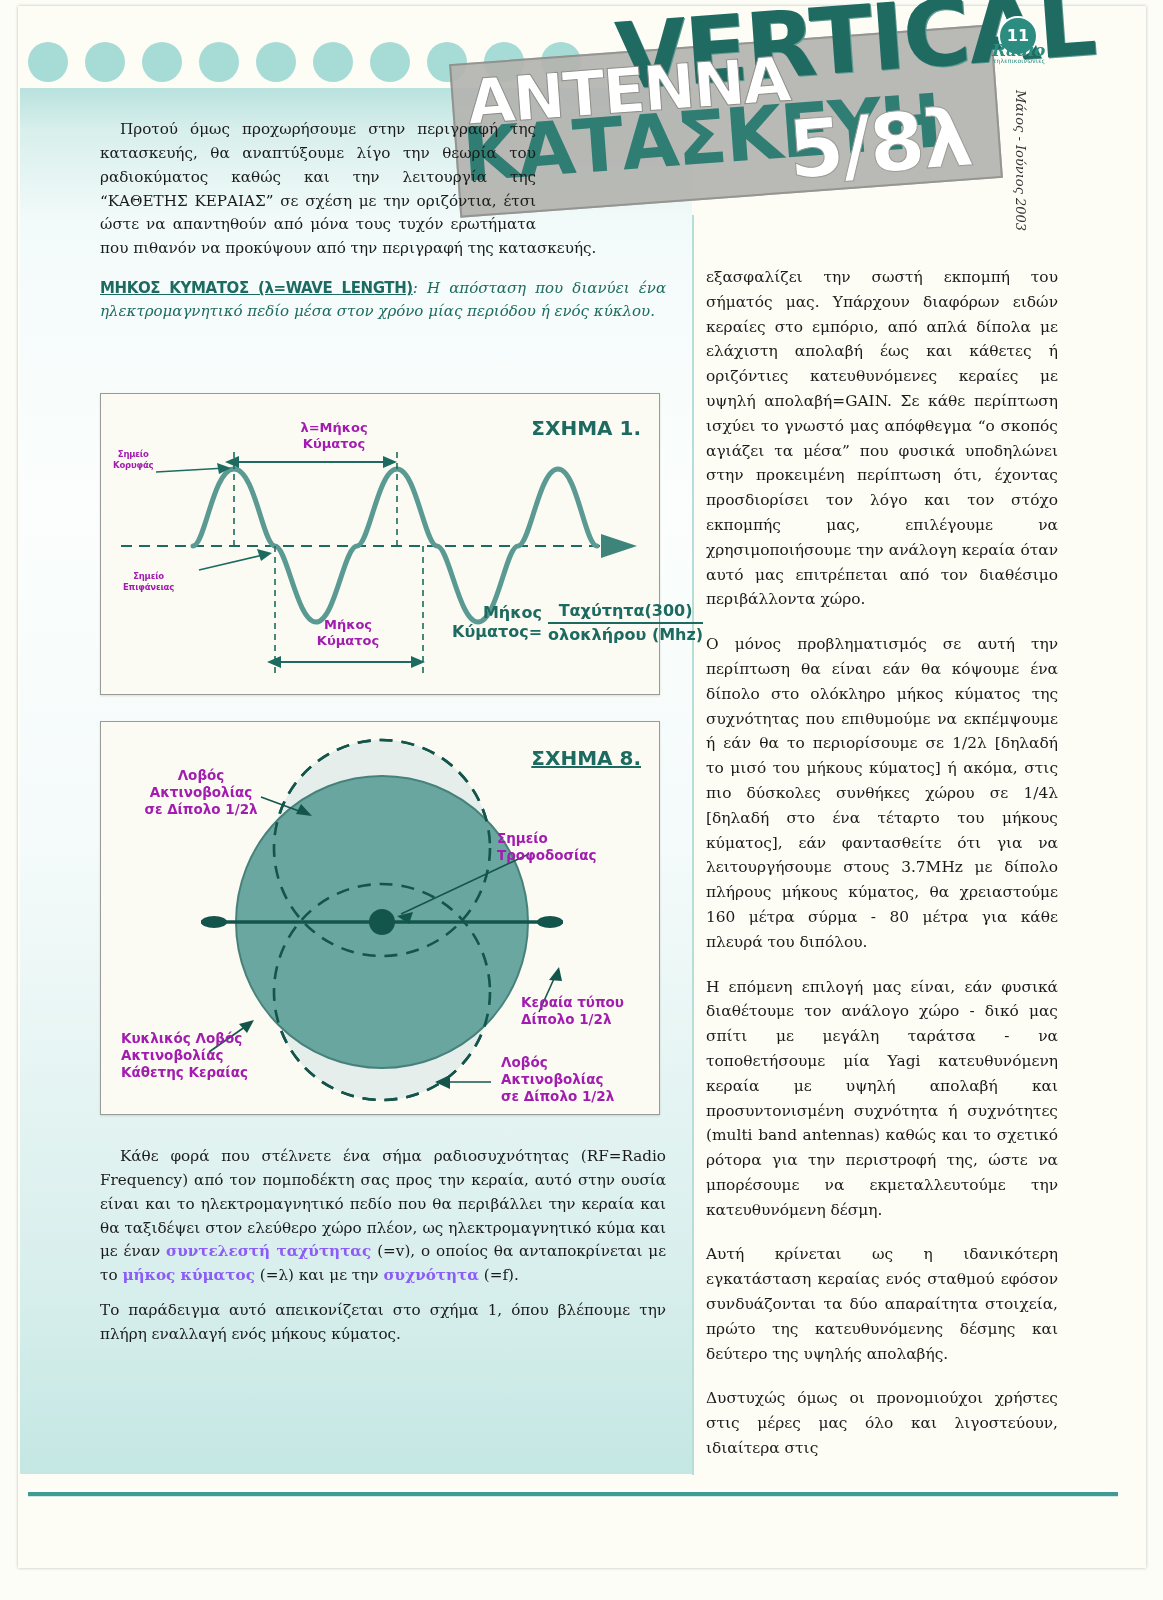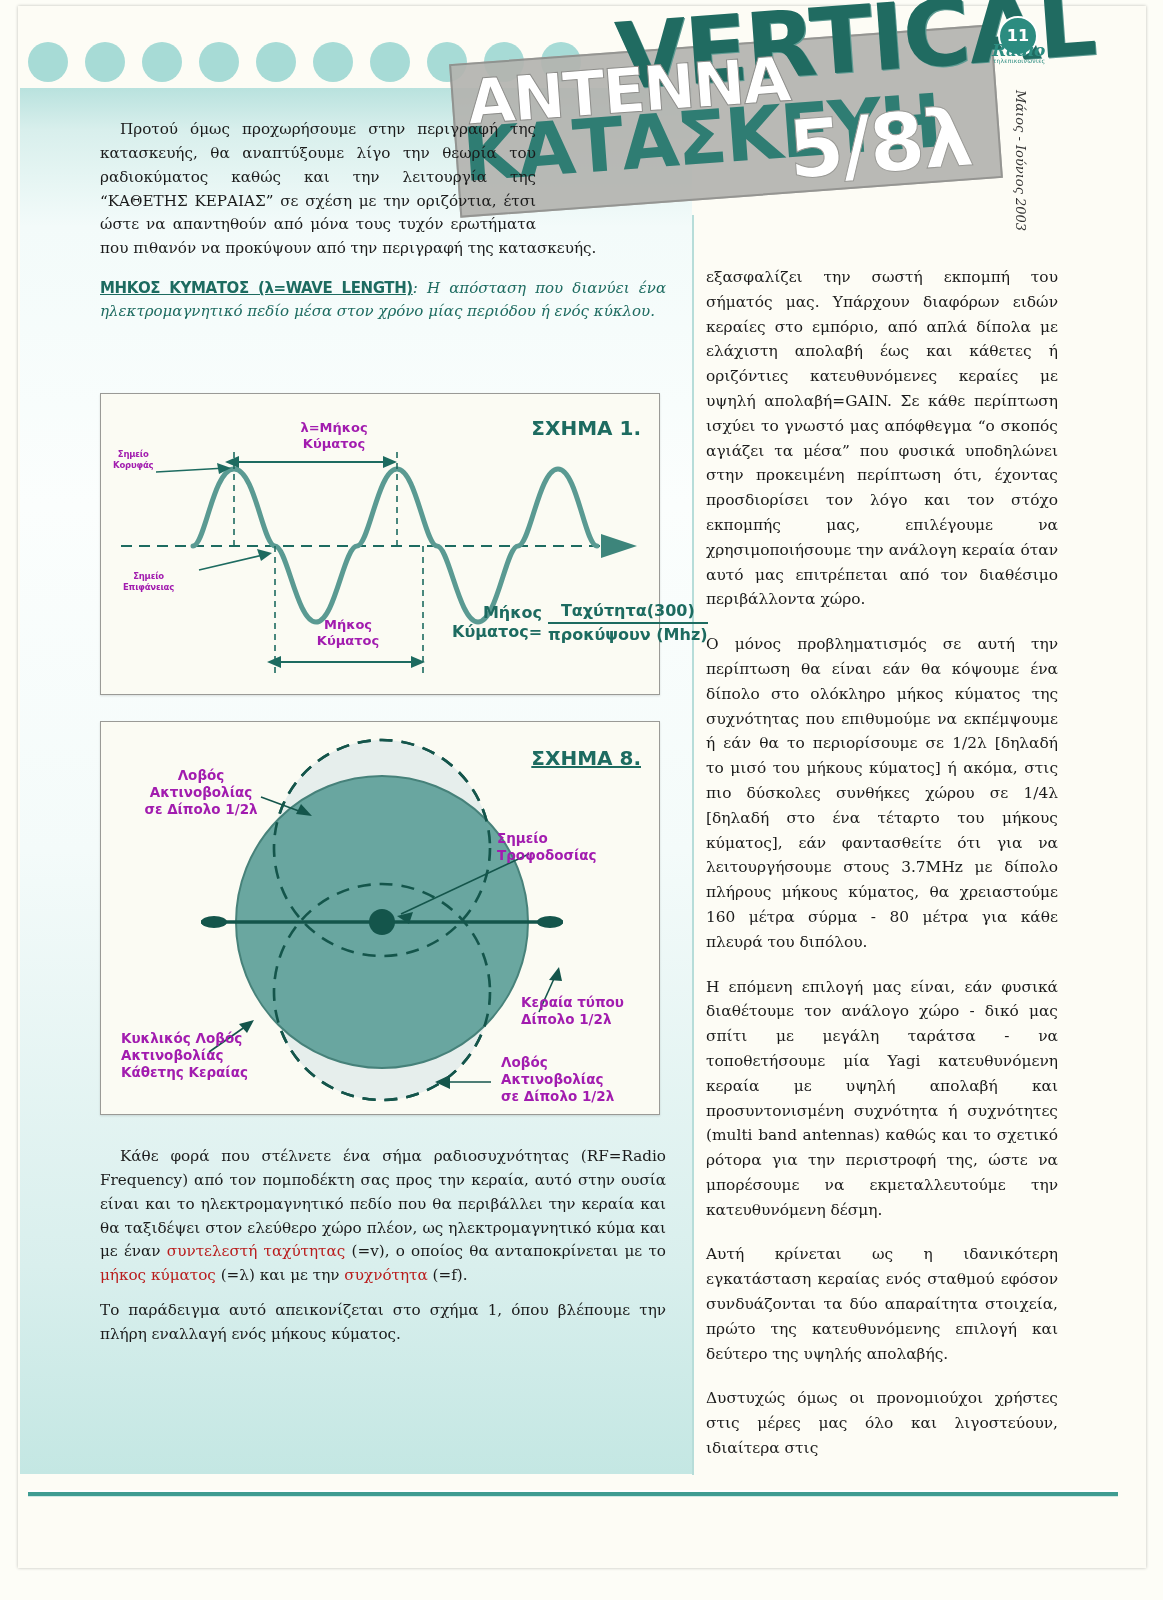--- a/index.html
+++ b/index.html
@@ -183,21 +183,21 @@
     text-align: justify;
     hyphens: none;
   }
   p.body.indent { text-indent: 20px; }
   .col-right p.body {
     font-size: 15.4px;
     line-height: 1.61;
     margin-bottom: 9px;
     margin-top: 20px;
   }
-  .teal-bold { color: #b91c1c; font-weight: normal; }
+  .teal-bold { color: #8b5cf6; font-weight: bold; }
 
   
   .wrap-float {
     float: right;
     width: 130px;
     height: 118px;
     shape-outside: content-box;
   }
 
   
@@ -360,21 +360,21 @@
 Κύματος</div>
     <div class="fig-txt mid-cap" style="left:182px; top:223px; width:130px; text-align:center;">Μήκος
 Κύματος</div>
   </div>
 
   <div class="formula">
     <div class="formula-lhs" style="white-space:pre-line;">Μήκος
 Κύματος=</div>
     <div class="formula-frac">
       <div>Ταχύτητα(300)</div>
-      <div class="frac-bar">προκύψουν (Mhz)</div>
+      <div class="frac-bar">ολοκλήρου (Mhz)</div>
     </div>
   </div>
 
   <div class="figure" id="fig2">
     <div class="fig-label">ΣΧΗΜΑ 8.</div>
 
     <svg width="556" height="390" viewBox="0 0 556 390">
 
       <circle cx="281" cy="126" r="108" fill="#e6eeec" stroke="#14554b" stroke-width="2.6" stroke-dasharray="13,9"></circle>
       <circle cx="281" cy="270" r="108" fill="#e6eeec" stroke="#14554b" stroke-width="2.6" stroke-dasharray="13,9"></circle>
@@ -418,16 +418,16 @@
 
   <div class="col-left" style="top:1145px;">
     <p class="body indent"><span>Κάθε φορά που στέλνετε ένα σήμα ραδιοσυχνότητας (RF=Radio Frequency) από τον πομποδέκτη σας προς την κεραία, αυτό στην ουσία είναι και το ηλεκτρομαγνητικό πεδίο που θα περιβάλλει την κεραία και θα ταξιδέψει στον ελεύθερο χώρο πλέον, ως ηλεκτρομαγνητικό κύμα και με έναν </span><span class="teal-bold">συντελεστή ταχύτητας</span><span> (=v), ο οποίος θα ανταποκρίνεται με το </span><span class="teal-bold">μήκος κύματος</span><span> (=λ) και με την </span><span class="teal-bold">συχνότητα</span><span> (=f).</span></p>
     <p class="body">Το παράδειγμα αυτό απεικονίζεται στο σχήμα 1, όπου βλέπουμε την πλήρη εναλλαγή ενός μήκους κύματος.</p>
   </div>
 
   <div class="col-right">
     <p class="body">εξασφαλίζει την σωστή εκπομπή του σήματός μας. Υπάρχουν διαφόρων ειδών κεραίες στο εμπόριο, από απλά δίπολα με ελάχιστη απολαβή έως και κάθετες ή οριζόντιες κατευθυνόμενες κεραίες με υψηλή απολαβή=GAIN. Σε κάθε περίπτωση ισχύει το γνωστό μας απόφθεγμα “ο σκοπός αγιάζει τα μέσα” που φυσικά υποδηλώνει στην προκειμένη περίπτωση ότι, έχοντας προσδιορίσει τον λόγο και τον στόχο εκπομπής μας, επιλέγουμε να χρησιμοποιήσουμε την ανάλογη κεραία όταν αυτό μας επιτρέπεται από τον διαθέσιμο περιβάλλοντα χώρο.</p>
     <p class="body">Ο μόνος προβληματισμός σε αυτή την περίπτωση θα είναι εάν θα κόψουμε ένα δίπολο στο ολόκληρο μήκος κύματος της συχνότητας που επιθυμούμε να εκπέμψουμε ή εάν θα το περιορίσουμε σε 1/2λ [δηλαδή το μισό του μήκους κύματος] ή ακόμα, στις πιο δύσκολες συνθήκες χώρου σε 1/4λ [δηλαδή στο ένα τέταρτο του μήκους κύματος], εάν φαντασθείτε ότι για να λειτουργήσουμε στους 3.7MHz με δίπολο πλήρους μήκους κύματος, θα χρειαστούμε 160 μέτρα σύρμα - 80 μέτρα για κάθε πλευρά του διπόλου.</p>
     <p class="body">Η επόμενη επιλογή μας είναι, εάν φυσικά διαθέτουμε τον ανάλογο χώρο - δικό μας σπίτι με μεγάλη ταράτσα - να τοποθετήσουμε μία Yagi κατευθυνόμενη κεραία με υψηλή απολαβή και προσυντονισμένη συχνότητα ή συχνότητες (multi band antennas) καθώς και το σχετικό ρότορα για την περιστροφή της, ώστε να μπορέσουμε να εκμεταλλευτούμε την κατευθυνόμενη δέσμη.</p>
-    <p class="body">Αυτή κρίνεται ως η ιδανικότερη εγκατάσταση κεραίας ενός σταθμού εφόσον συνδυάζονται τα δύο απαραίτητα στοιχεία, πρώτο της κατευθυνόμενης επιλογή και δεύτερο της υψηλής απολαβής.</p>
+    <p class="body">Αυτή κρίνεται ως η ιδανικότερη εγκατάσταση κεραίας ενός σταθμού εφόσον συνδυάζονται τα δύο απαραίτητα στοιχεία, πρώτο της κατευθυνόμενης δέσμης και δεύτερο της υψηλής απολαβής.</p>
     <p class="body">Δυστυχώς όμως οι προνομιούχοι χρήστες στις μέρες μας όλο και λιγοστεύουν, ιδιαίτερα στις</p>
   </div>
 </div>
 
 </body></html>

